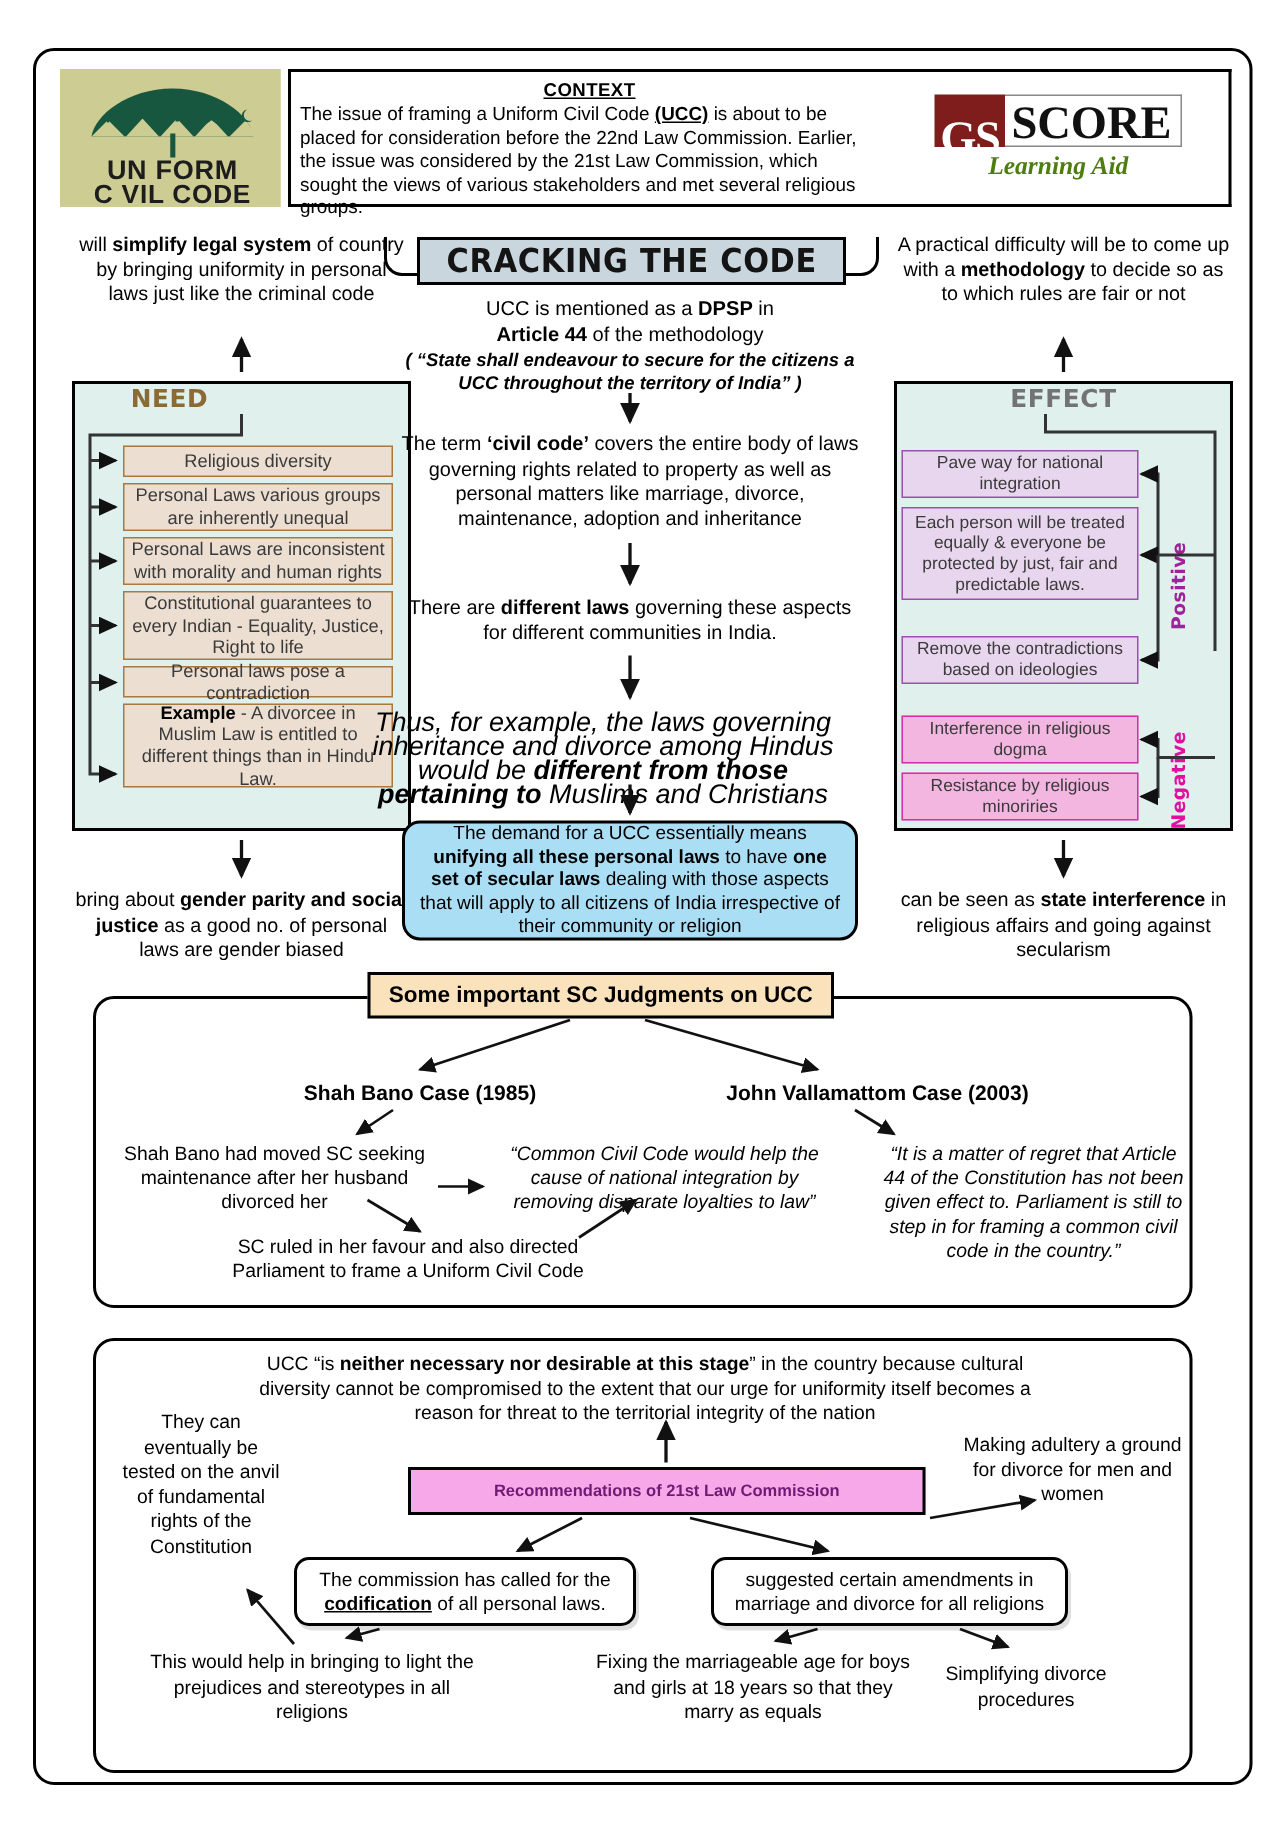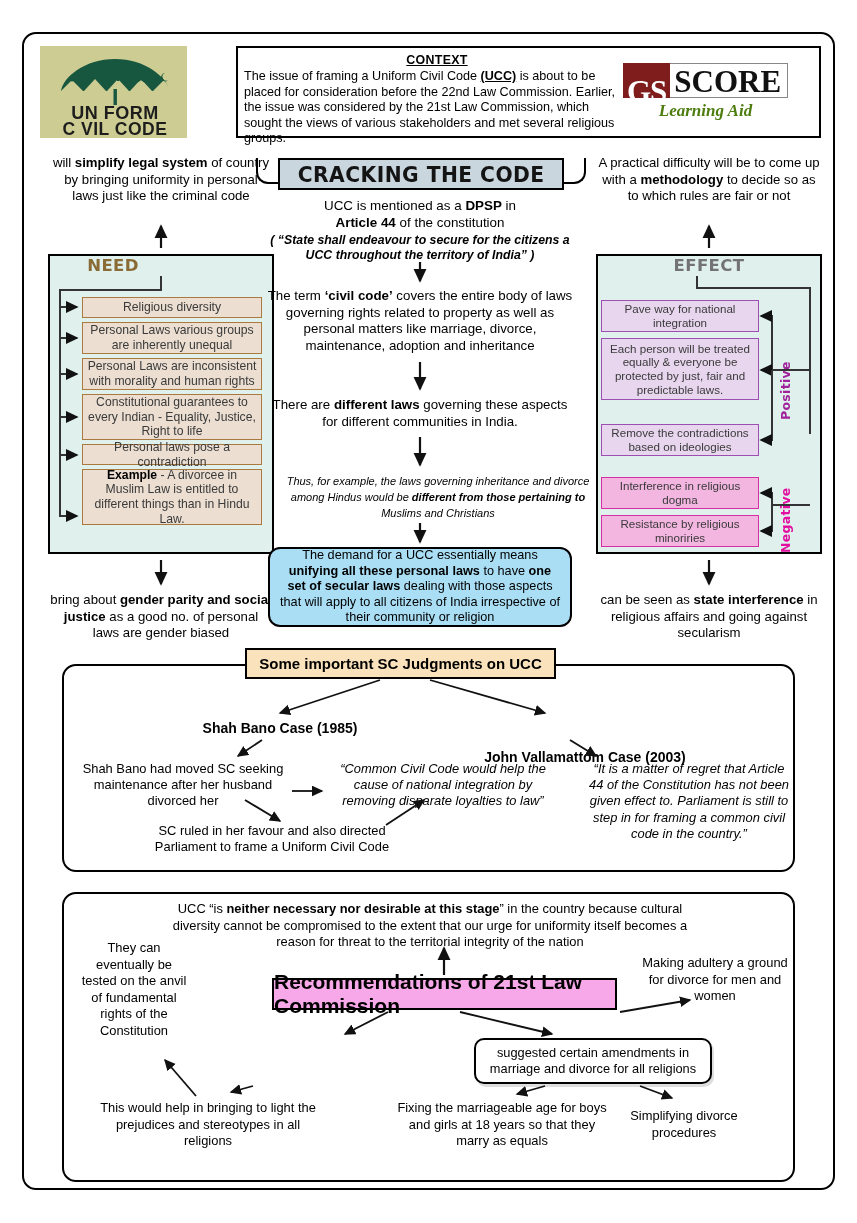--- a/index.html
+++ b/index.html
@@ -35,21 +35,20 @@
     left:40px;top:46px;width:147px;height:92px;
     background:#cdcc92;
     border:1px solid #cdcc92;
     box-sizing:border-box;
   }
   #ctx-box{
     left:192px;top:46px;width:400px;height:92px;
     border:2px solid #000;border-right:none;
     box-sizing:border-box;
     padding:5px 6px 0 6px;
-    margin-left:44px;
   }
   #ctx-title{
     font-size:12.4px;font-weight:bold;text-decoration:underline;
     text-align:center;letter-spacing:.3px;margin-bottom:2px;
   }
   #ctx-body{
     font-size:12.6px;line-height:15.6px;text-align:left;
   }
   #ctx-body .nb{font-weight:bold;text-decoration:underline;}
   #brand-box{
@@ -206,21 +205,21 @@
   #rec-panel{
     left:62px;top:892px;width:733px;height:290px;
     border:2.5px solid #000;border-radius:14px;
     box-sizing:border-box;
   }
   #rec-banner{
     left:272px;top:978px;width:345px;height:32px;
     background:#f7a8e8;border:2.5px solid #000;
     box-sizing:border-box;
     display:flex;align-items:center;justify-content:center;
-    font-weight:bold;font-size:21px;color:#000000;
+    font-weight:bold;font-size:11px;color:#701a75;
   }
   .round-box{
     position:absolute;border:2px solid #000;border-radius:10px;
     background:#fff;box-sizing:border-box;
     display:flex;align-items:center;justify-content:center;
     text-align:center;font-size:12.8px;line-height:16px;color:#000;
     padding:3px 7px;
     box-shadow:2px 3px 0 rgba(0,0,0,.13);
   }
   .u{text-decoration:underline;font-weight:bold;}
@@ -325,54 +324,57 @@
       <span>Resistance by religious minoriries</span>
     </div>
 
   <div class="vlabel" style="left:778px;top:348px;height:72px;">Positive</div>
   <div class="vlabel neg" style="left:778px;top:483px;height:70px;">Negative</div>
 
   <div class="abs txt" style="left:596px;top:592px;width:226px;"><span>can be seen as </span><b>state interference</b><span> in religious affairs and going against secularism</span></div>
 
   <div class="abs center-txt" style="left:272px;top:198px;width:296px;font-size:13.4px;line-height:16.6px;">
     <span>UCC is mentioned as a </span><b>DPSP</b><span> in</span><br>
-    <b>Article 44</b><span> of the constitution</span>
+    <b>Article 44</b><span> of the methodology</span>
   </div>
   <div class="abs center-txt ital" style="left:262px;top:233px;width:316px;font-size:12.3px;line-height:15px;font-weight:bold;">( “State shall endeavour to secure for the citizens a UCC throughout the territory of India” )</div>
 
   <div class="abs center-txt" style="left:266px;top:288px;width:308px;font-size:13.3px;line-height:16.6px;"><span>The term </span><b>‘civil code’</b><span> covers the entire body of laws governing rights related to property as well as personal matters like marriage, divorce, maintenance, adoption and inheritance</span></div>
 
   <div class="abs center-txt" style="left:270px;top:397px;width:300px;font-size:13.3px;line-height:16.6px;"><span>There are </span><b>different laws</b><span> governing these aspects for different communities in India.</span></div>
 
-  <div class="abs center-txt ital" style="left:280px;top:473px;width:316px;font-size:11px;line-height:16px;"><span>Thus, for example, the laws governing inheritance and divorce among Hindus would be </span><b>different from those pertaining to</b><span> Muslims and Christians</span></div>
+  <div class="abs center-txt ital" style="left:244px;top:473px;width:316px;font-size:18px;line-height:16px;"><span>Thus, for example, the laws governing inheritance and divorce among Hindus would be </span><b>different from those pertaining to</b><span> Muslims and Christians</span></div>
 
   <div id="demand-box" class="abs">
     <div><span>The demand for a UCC essentially means </span><b>unifying all these personal laws</b><span> to have </span><b>one set of secular laws</b><span> dealing with those aspects that will apply to all citizens of India irrespective of their community or religion</span></div>
   </div>
 
   <div id="sc-panel" class="abs"></div>
   <div id="sc-banner" class="abs">Some important SC Judgments on UCC</div>
 
   <div class="abs center-txt" style="left:160px;top:720px;width:240px;font-size:14px;font-weight:bold;">Shah Bano Case (1985)</div>
-  <div class="abs center-txt" style="left:440px;top:720px;width:290px;font-size:14px;font-weight:bold;margin-top:29px;">John Vallamattom Case (2003)</div>
+  <div class="abs center-txt" style="left:440px;top:720px;width:290px;font-size:14px;font-weight:bold;">John Vallamattom Case (2003)</div>
 
   <div class="abs center-txt" style="left:78px;top:761px;width:210px;font-size:12.9px;line-height:16.2px;">Shah Bano had moved SC seeking maintenance after her husband divorced her</div>
   <div class="abs center-txt ital" style="left:326px;top:761px;width:234px;font-size:12.9px;line-height:16.2px;">“Common Civil Code would help the cause of national integration by removing disparate loyalties to law”</div>
   <div class="abs center-txt" style="left:142px;top:823px;width:260px;font-size:12.9px;line-height:16.2px;">SC ruled in her favour and also directed Parliament to frame a Uniform Civil Code</div>
   <div class="abs center-txt ital" style="left:588px;top:761px;width:202px;font-size:12.9px;line-height:16.2px;">“It is a matter of regret that Article 44 of the Constitution has not been given effect to. Parliament is still to step in for framing a common civil code in the country.”</div>
 
   <div id="rec-panel" class="abs"></div>
 
   <div class="abs center-txt" style="left:170px;top:901px;width:520px;font-size:12.9px;line-height:16.6px;"><span>UCC “is </span><b>neither necessary nor desirable at this stage</b><span>” in the country because cultural diversity cannot be compromised to the extent that our urge for uniformity itself becomes a reason for threat to the territorial integrity of the nation</span></div>
 
   <div class="abs center-txt" style="left:80px;top:940px;width:108px;font-size:12.9px;line-height:16.5px;">They can eventually be tested on the anvil of fundamental rights of the Constitution</div>
   <div class="abs center-txt" style="left:640px;top:955px;width:150px;font-size:12.9px;line-height:16.5px;">Making adultery a ground for divorce for men and women</div>
 
   <div id="rec-banner" class="abs">Recommendations of 21st Law Commission</div>
 
+  <div class="round-box" style="left:196px;top:1038px;width:228px;height:46px;">
+    <div><span>The commission has called for the </span><span class="u">codification</span><span> of all personal laws.</span></div>
+  </div>
   <div class="round-box" style="left:474px;top:1038px;width:238px;height:46px;">
     <div>suggested certain amendments in marriage and divorce for all religions</div>
   </div>
 
   <div class="abs center-txt" style="left:100px;top:1100px;width:216px;font-size:12.9px;line-height:16.5px;">This would help in bringing to light the prejudices and stereotypes in all religions</div>
   <div class="abs center-txt" style="left:396px;top:1100px;width:212px;font-size:12.9px;line-height:16.5px;">Fixing the marriageable age for boys and girls at 18 years so that they marry as equals</div>
   <div class="abs center-txt" style="left:614px;top:1108px;width:140px;font-size:12.9px;line-height:16.5px;">Simplifying divorce procedures</div>
 
   <svg class="olay" viewBox="0 0 857 1223">
     <defs>

